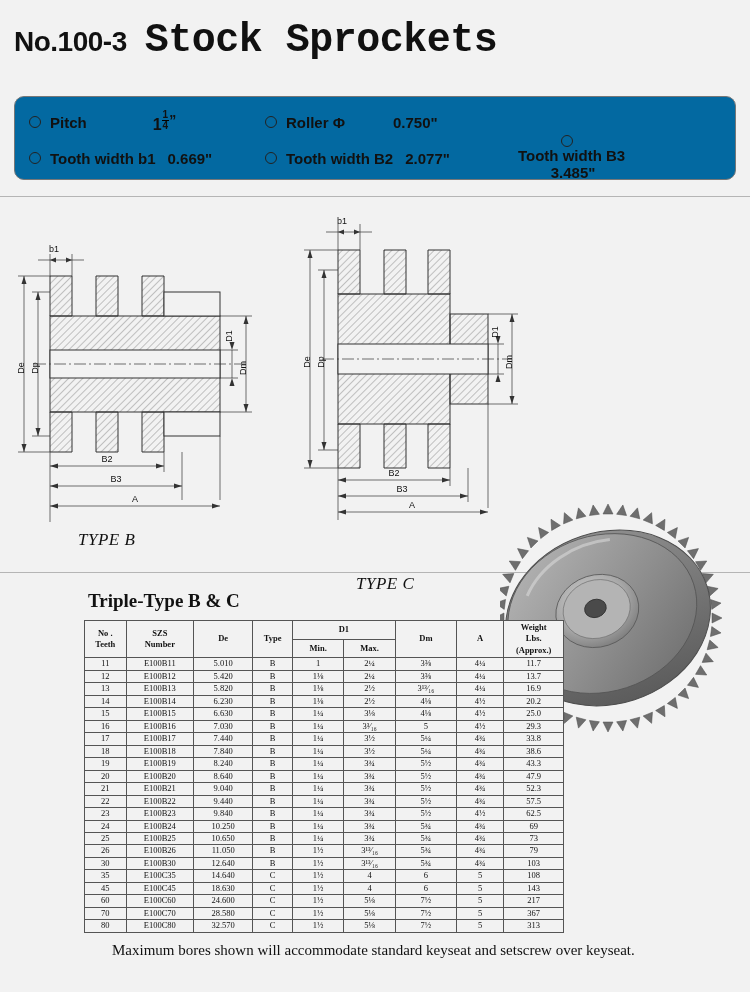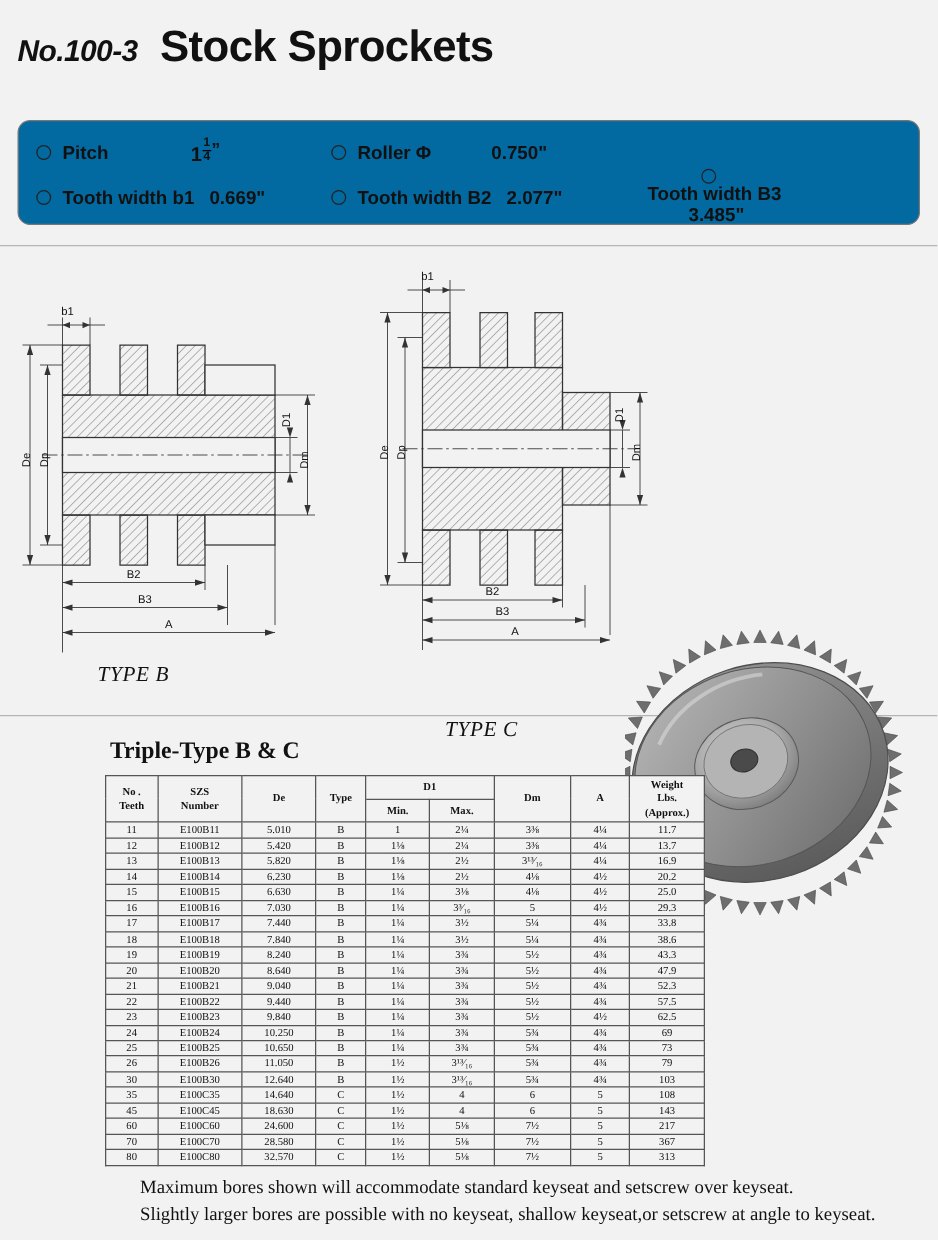--- a/index.html
+++ b/index.html
@@ -9,22 +9,22 @@
     background:#f2f2f2;
     font-family:"Liberation Serif", serif;
     color:#111;
     position:relative;
     overflow:hidden;
   }
   .page { position:absolute; inset:0; }
 
   
   .header { position:absolute; left:14px; top:18px; display:flex; align-items:baseline; }
-  .header .no { font-family:"Liberation Sans", sans-serif; font-weight:bold; font-size:24px; letter-spacing:-0.5px;font-style:italic; }
-  .header .title { font-family:Liberation Sans, sans-serif; font-weight:bold; font-size:35px; margin-left:18px; letter-spacing:-0.5px; }
+  .header .no { font-family:"Liberation Sans", sans-serif; font-weight:bold; font-size:28px; letter-spacing:-0.5px; }
+  .header .title { font-family:Liberation Mono, monospace; font-weight:bold; font-size:40px; margin-left:18px; letter-spacing:-0.5px; }
 
   
   .specbox {
     position:absolute; left:14px; top:96px; width:722px; height:84px;
     border:1px solid #777; border-radius:10px; background:#0369a1;
   }
   .specrow { position:absolute; left:0; width:100%; height:38px; display:flex; align-items:center; }
   .specrow.r1 { top:6px; }
   .specrow.r2 { top:42px; }
   .bullet {
@@ -752,16 +752,15 @@
             <td>7½</td>
             <td>5</td>
             <td>313</td>
           </tr>
         </tbody>
     </table>
   </div>
 
   <div class="notes">
     <div>Maximum bores shown will accommodate standard keyseat and setscrew over keyseat.</div>
-    <div>Slightly larger bores are possible with no keyseat, shallow keyseat,or setscrew at angle  to keyseat.</div>
   </div>
 
 </div>
 
 </body></html>

